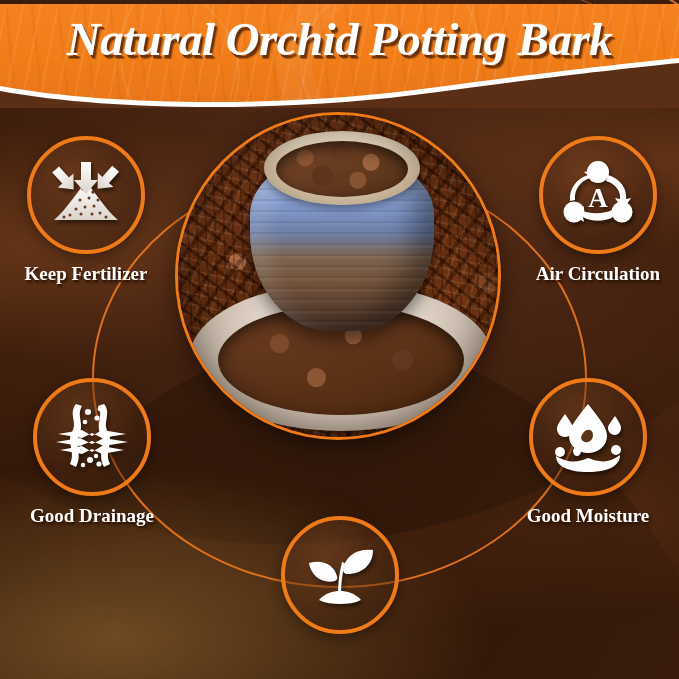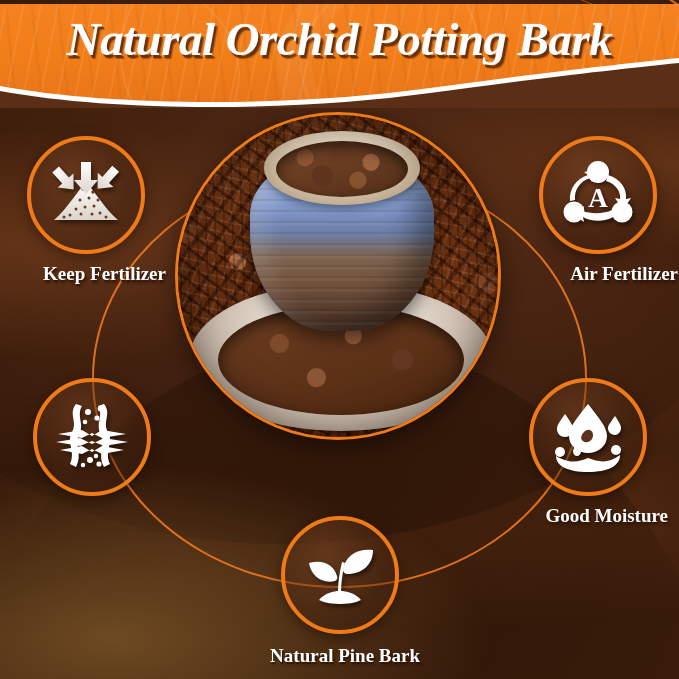--- a/index.html
+++ b/index.html
@@ -268,21 +268,20 @@
     box-shadow:0 4px 14px rgba(0,0,0,.38);
   }
   .fcircle svg{display:block;filter:drop-shadow(2px 3px 2px rgba(0,0,0,.5));}
   .flabel{
     margin-top:10px;
     color:#fff;
     font-family:"Liberation Serif", serif;
     font-weight:bold;font-size:19px;line-height:1.1;
     text-shadow:1px 2px 0 rgba(50,22,6,.85), 2px 3px 3px rgba(30,12,2,.55);
     white-space:nowrap;
-    text-align:right;
   }
   
   .f-fert   {left:6px;  top:136px;}
   .f-air    {left:518px;top:136px;}
   .f-drain  {left:12px; top:378px;}
   .f-moist  {left:508px;top:378px;}
   .f-pine   {left:260px;top:516px;}
   .f-pine .flabel{margin-top:12px;}
 </style>
 </head>
@@ -382,21 +381,21 @@
 
             <path d="M52 58 C44 63 30 63 22 58 l1 5 -12 -8 12 -8 -1 5 C29 55 44 55 51 51 Z"></path>
 
             <path d="M9 42 C8 30 15 20 27 16 l-4 -3 14 -3 -6 13 -2 -4 C19 22 13 31 14 41 Z"></path>
 
             <text x="37" y="48" text-anchor="middle" font-family="Liberation Serif, serif" font-weight="bold" font-size="27" fill="#ffffff">A</text>
           </g>
         </svg>
       </span>
     </div>
-    <div class="flabel">Air Fertilizer</div>
+    <div class="flabel">Air Circulation</div>
   </div>
 
   <div class="feature f-drain">
     <div class="fcircle">
       <span>
         <svg width="80" height="70" viewBox="0 0 80 70">
           <g fill="#ffffff">
 
             <path d="M24 2 C16 12 26 20 20 30 C14 40 24 50 18 62 l6 3 C31 52 22 43 27 33 C33 22 24 14 30 4 Z"></path>
 
@@ -411,20 +410,21 @@
             <circle cx="33" cy="20" r="2.3"></circle>
               <circle cx="48" cy="7" r="2.4"></circle>
             <circle cx="38" cy="58" r="3"></circle>
               <circle cx="47" cy="62" r="2.6"></circle>
             <circle cx="31" cy="63" r="2.2"></circle>
               <circle cx="44" cy="54" r="2.2"></circle>
           </g>
         </svg>
       </span>
     </div>
+    <div class="flabel">Good Drainage</div>
   </div>
 
   <div class="feature f-moist">
     <div class="fcircle">
       <span>
         <svg width="76" height="70" viewBox="0 0 76 70">
           <g fill="#ffffff">
 
             <path d="M38 2 C49 16 57 25 57 34 C57 44 48 51 38 51 C28 51 19 44 19 34 C19 25 27 16 38 2 Z"></path>
 
@@ -457,21 +457,20 @@
 
             <path d="M36 32 C33 21 22 15 8 19 C10 32 21 40 34 37 C36 36 37 34 36 32 Z"></path>
 
             <path d="M37 50 C37 40 38 30 41 18 l3 1 C41 30 40 40 40 50 Z"></path>
 
             <path d="M18 56 C24 49 32 47 39 47 C46 47 54 49 60 56 C54 59 46 60 39 60 C32 60 24 59 18 56 Z"></path>
           </g>
         </svg>
       </span>
     </div>
-    <div class="flabel">Natural Pine Bark</div>
   </div>
 
   <div class="header">
     <div class="header-fill"></div>
     <div class="header-tex"></div>
     <div class="header-tex2"></div>
     <div class="header-tex3"></div>
     <div class="header-tex4"></div>
     <svg class="header-wave" viewBox="0 0 679 52" preserveAspectRatio="none">
       <path d="M0 30 C120 52 300 50 430 32 C540 17 620 8 679 2 L679 52 L0 52 Z" fill="#ffffff"></path>

